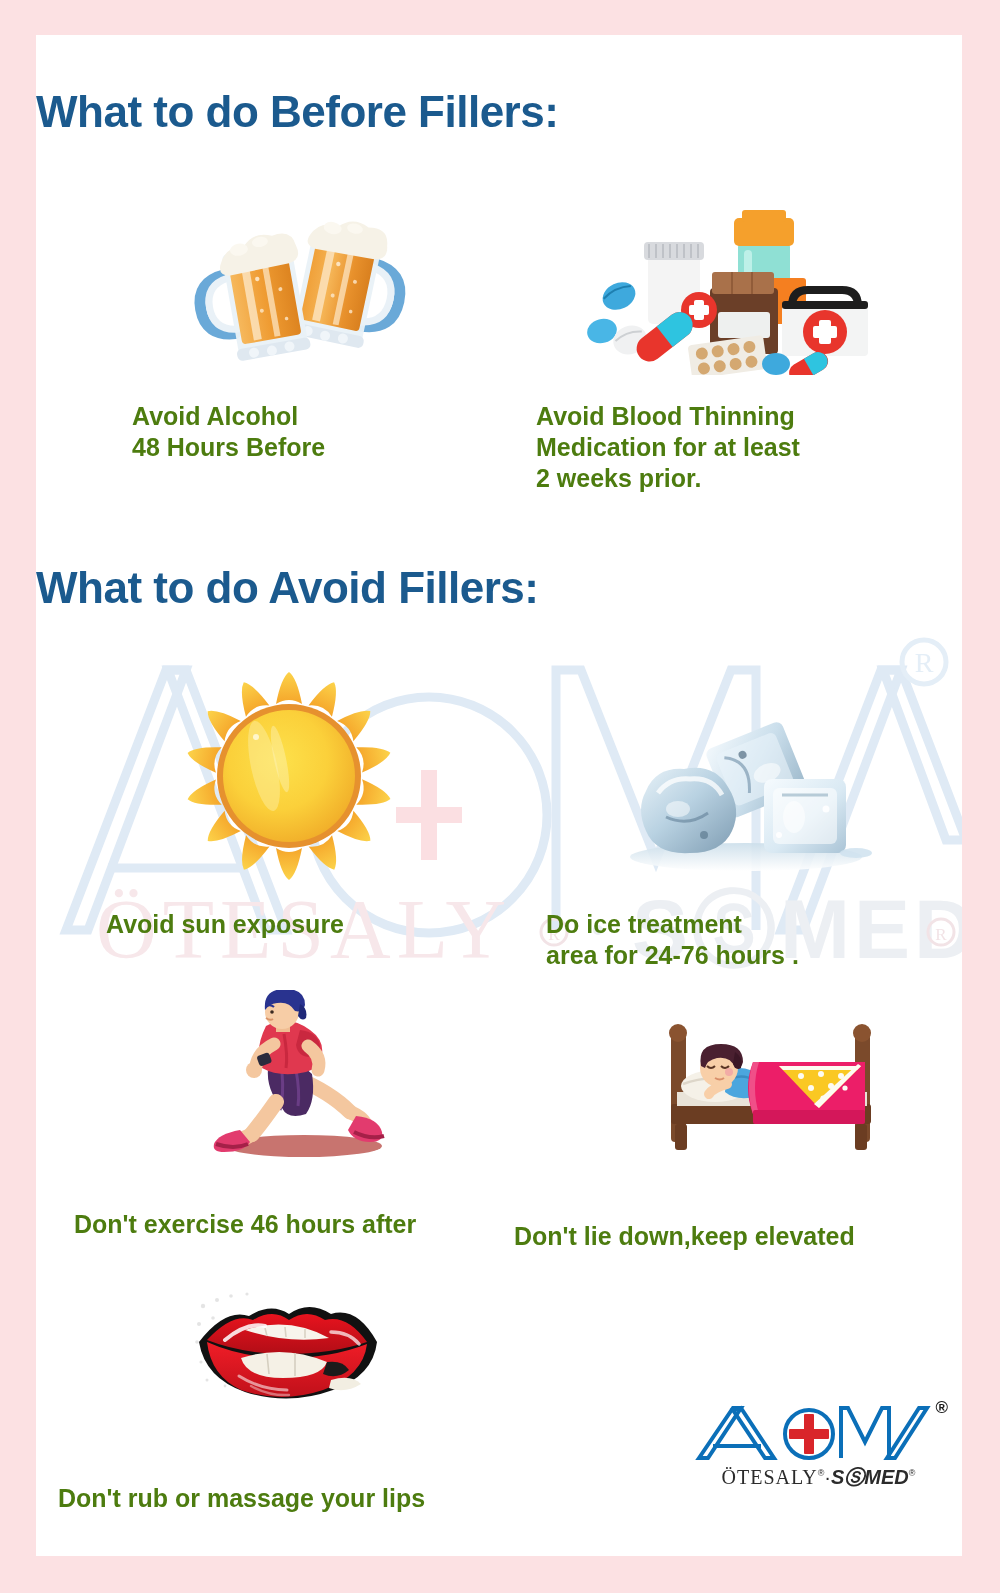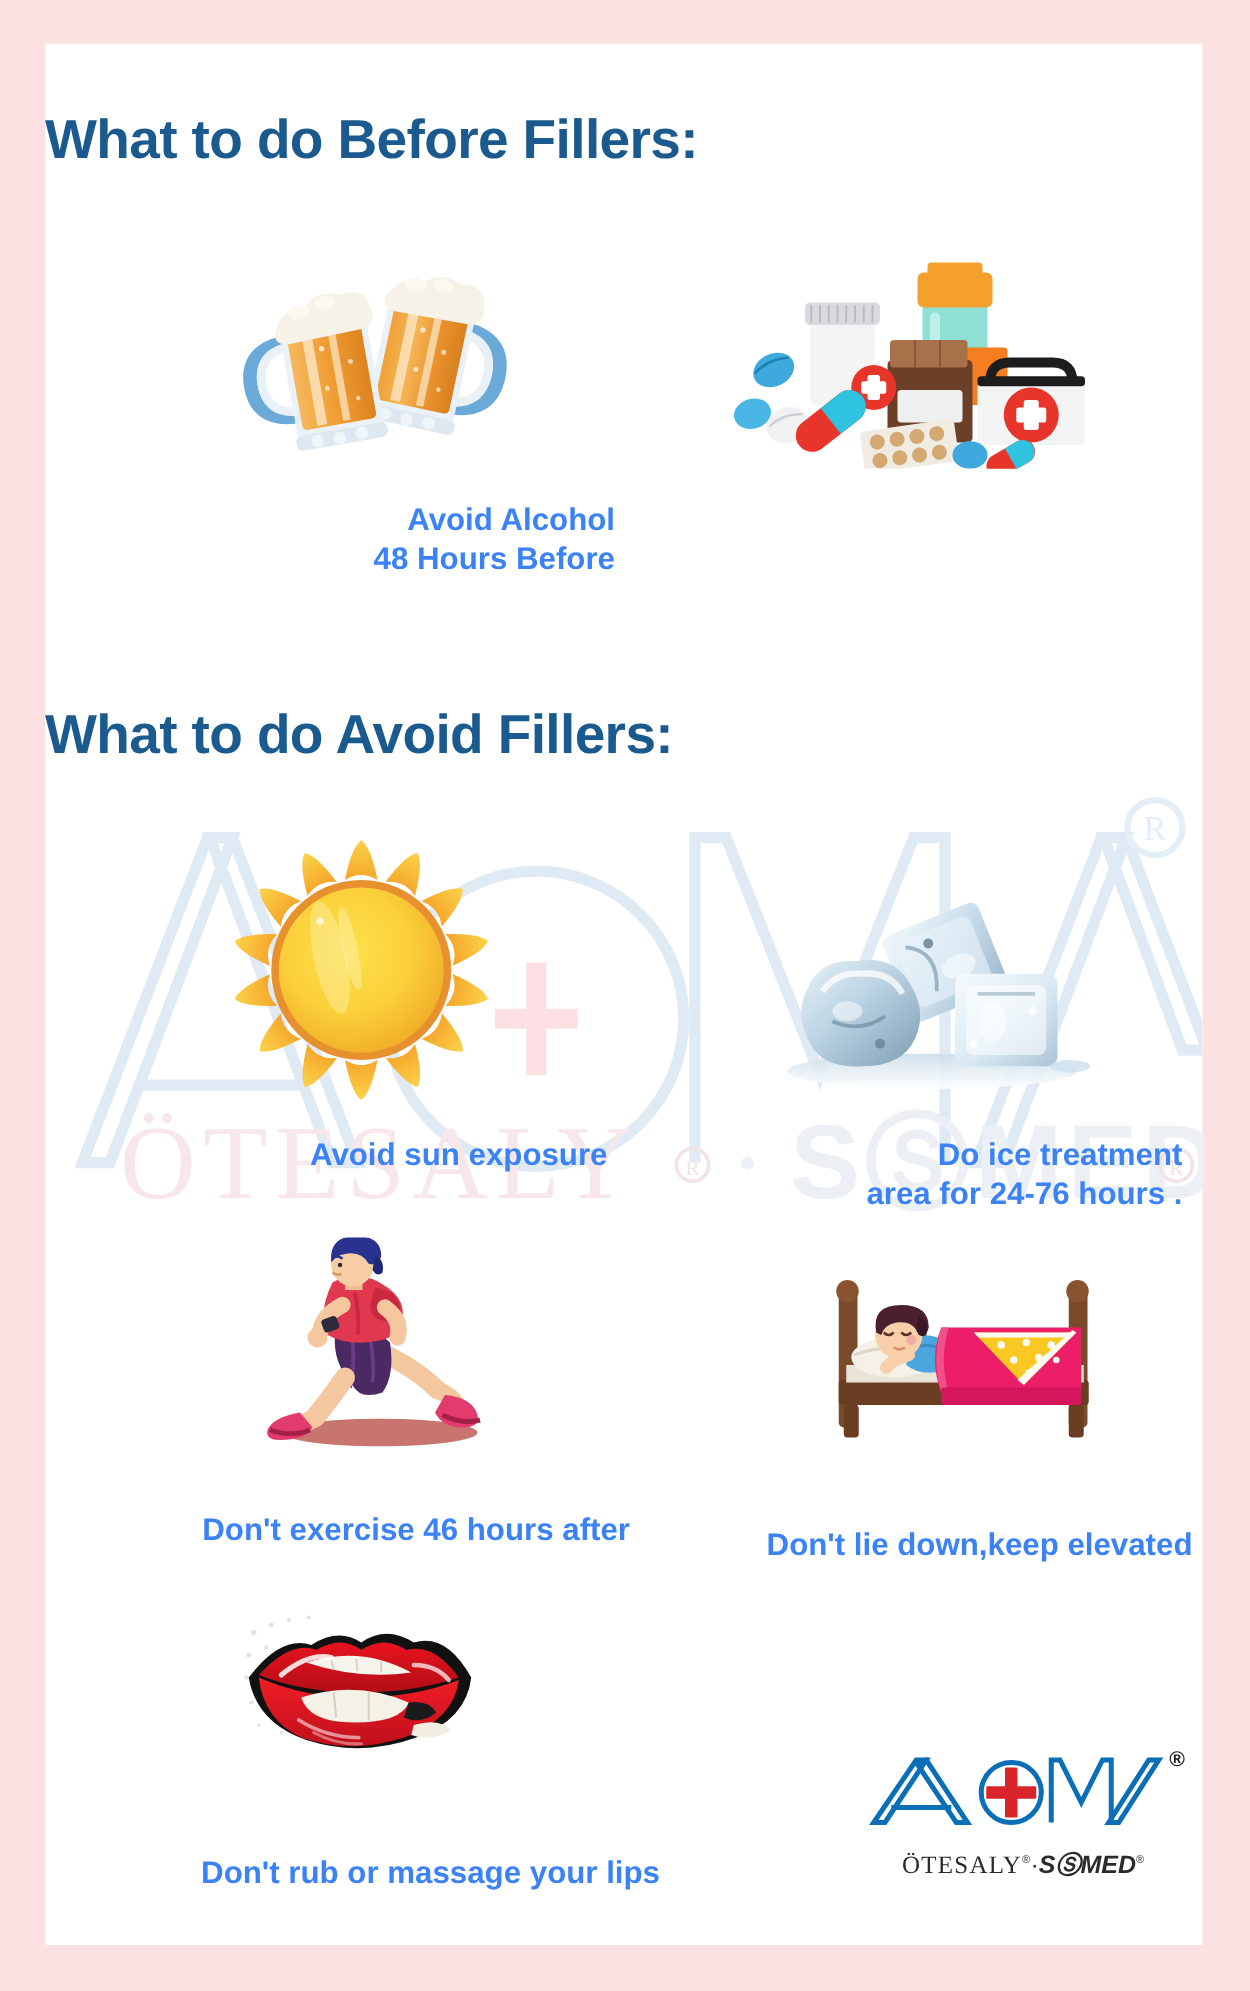--- a/index.html
+++ b/index.html
@@ -48,25 +48,25 @@
     font-size: 44px;
     letter-spacing: -0.5px;
     z-index: 3;
   }
   #heading-before { top: 52px; }
   #heading-after  { top: 528px; }
 
   
   .caption {
     position: absolute;
-    color: #3b82f6;
+    color: #4d7c0f;
     font-weight: bold;
     font-size: 25px;
     line-height: 31px;
-    text-align: right;
+    text-align: left;
     z-index: 3;
     white-space: pre-line;
   }
 
   
   .art {
     position: absolute;
     z-index: 2;
   }
 
@@ -84,21 +84,21 @@
   }
   .logo-reg {
     position: absolute;
     right: -2px;
     top: -2px;
     font-size: 17px;
     font-weight: bold;
     color: #1b1b1b;
   }
   .logo-sub {
-    margin-top: 16px;
+    margin-top: 2px;
     text-align: center;
     white-space: nowrap;
     font-size: 20px;
     color: #2b2b2b;
   }
   .logo-sub .otes {
     font-family: "Liberation Serif", serif;
     letter-spacing: 1px;
   }
   .logo-sub .somed {
@@ -291,20 +291,23 @@
         <g transform="rotate(-30 222 168)">
           <rect x="202" y="158" width="42" height="19" rx="9.5" fill="#e8352c"></rect>
           <path d="M223 158 h11 a9.5 9.5 0 0 1 0 19 h-11 Z" fill="#2ec4e0"></path>
         </g>
       </svg>
     </div>
 
     <div class="caption" id="cap-alcohol" style="left:96px; top:366px; width:360px;">Avoid Alcohol
 48 Hours Before</div>
 
+    <div class="caption" id="cap-blood" style="left:500px; top:366px; width:400px;">Avoid Blood Thinning
+Medication for at least
+2 weeks prior.</div>
 
     <div class="heading" id="heading-after">What to do Avoid Fillers:</div>
 
     <div class="art" style="left:148px; top:636px; width:210px; height:210px;">
       <svg viewBox="0 0 210 210" width="210" height="210">
         <defs>
           <radialGradient id="sunCore" cx="42%" cy="38%" r="68%">
             <stop offset="0%" stop-color="#fde14b"></stop>
             <stop offset="55%" stop-color="#fbd03a"></stop>
             <stop offset="100%" stop-color="#f0ab28"></stop>

